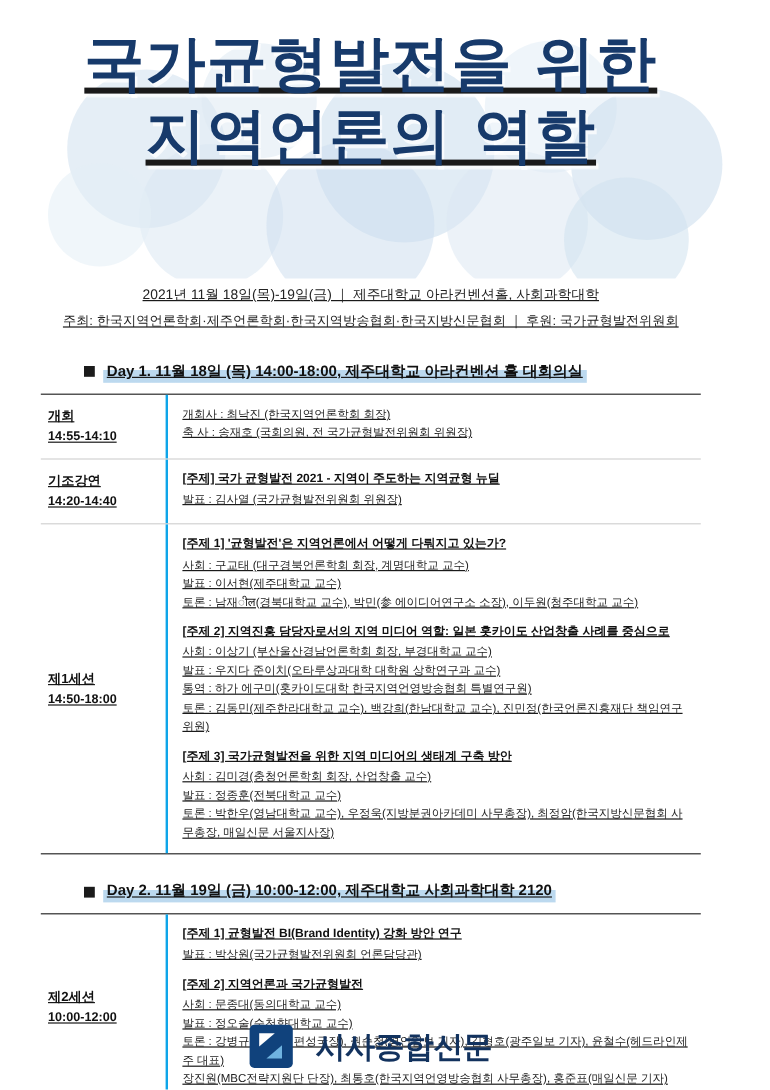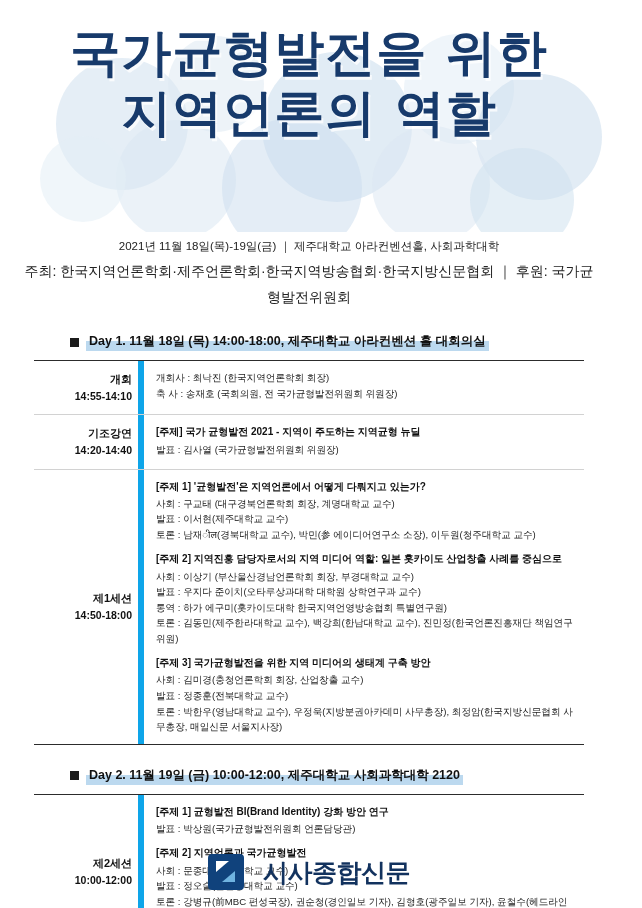--- a/index.html
+++ b/index.html
@@ -13,20 +13,21 @@
     font-family: "Liberation Sans", sans-serif;
     color: #1a1a1a;
     overflow: hidden;
     position: relative;
   }
   .poster {
     position: relative;
     width: 618px;
     height: 908px;
     box-sizing: border-box;
+    text-decoration: underline;
   }
 
   
   .hero {
     position: relative;
     height: 232px;
     overflow: hidden;
   }
   .blob {
     position: absolute;
@@ -63,21 +64,21 @@
 
   
   .subhead {
     text-align: center;
     font-size: 11.5px;
     color: #222;
     line-height: 1.9;
     margin-top: 4px;
     padding: 0 20px;
   }
-  .subhead .line2 { font-size: 14px; }
+  .subhead .line2 { font-size: 11px; }
 
   
   .day-bar {
     display: flex;
     align-items: center;
     margin: 22px 34px 0 34px;
     padding-left: 36px;
   }
   .day-bar .sq {
     width: 9px; height: 9px;
@@ -110,28 +111,28 @@
     box-sizing: border-box;
     padding: 10px 6px;
     text-align: center;
     font-size: 11px;
     font-weight: bold;
     color: #111;
     line-height: 1.55;
     display: flex;
     flex-direction: column;
     justify-content: center;
-    align-items: flex-end;
+    align-items: flex-start;
   }
   .cell-left .time { font-weight: bold; font-size: 10.5px; }
   .cell-right {
     flex: 1;
     box-sizing: border-box;
     padding: 9px 10px 9px 12px;
-    border-left: 6px solid #0ea5e9;
+    border-left: 2px solid #0ea5e9;
     font-size: 10px;
     color: #1a1a1a;
     line-height: 1.62;
   }
   .block { margin-bottom: 9px; }
   .block:last-child { margin-bottom: 0; }
   .topic {
     font-weight: bold;
     color: #111;
     font-size: 10px;

